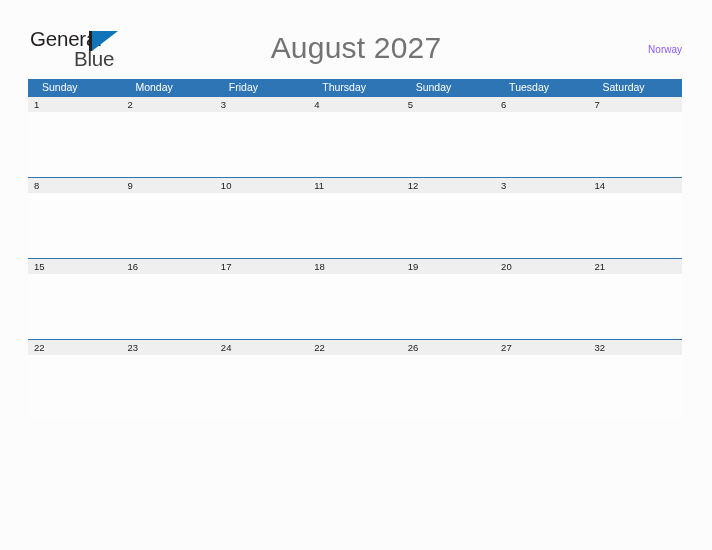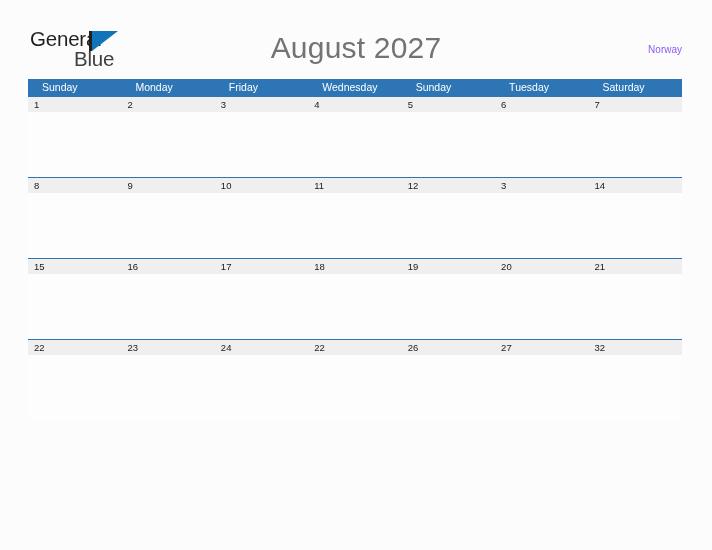--- a/index.html
+++ b/index.html
@@ -178,21 +178,21 @@
   <div class="country">Norway</div>
 
 </div>
 
 <div class="calendar">
 
   <div class="weekday-row">
     <div class="weekday-cell">Sunday</div>
     <div class="weekday-cell">Monday</div>
     <div class="weekday-cell">Friday</div>
-    <div class="weekday-cell">Wednesday</div>
+    <div class="weekday-cell">Thursday</div>
     <div class="weekday-cell">Sunday</div>
     <div class="weekday-cell">Tuesday</div>
     <div class="weekday-cell">Saturday</div>
   </div>
 
   <div class="week-row">
     <div class="date-band">
       <div class="date-cell">1</div>
       <div class="date-cell">2</div>
       <div class="date-cell">3</div>

